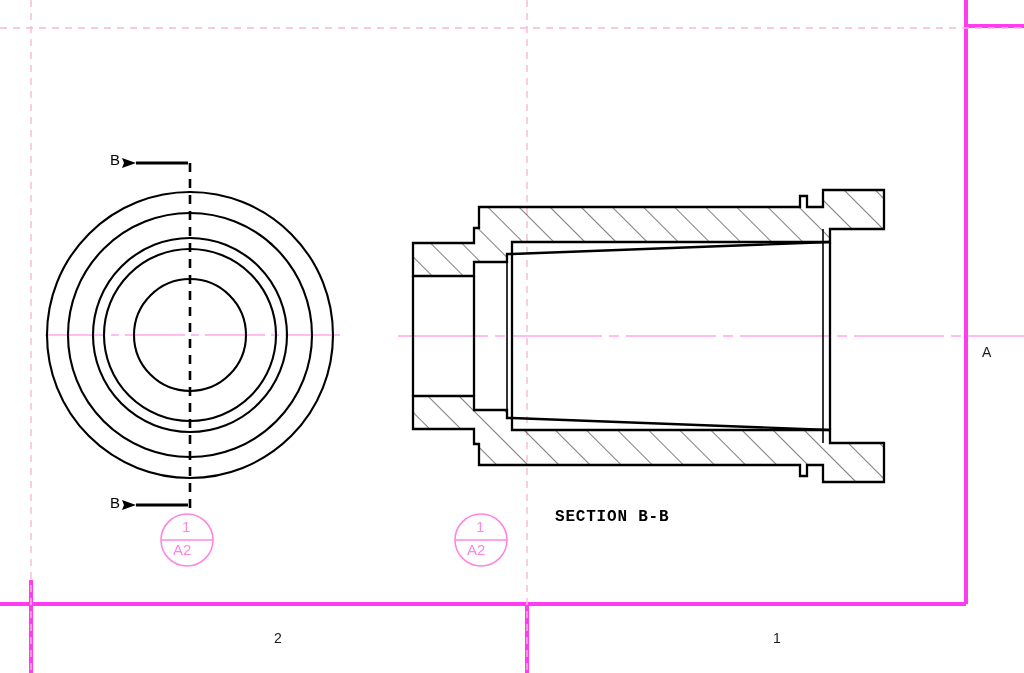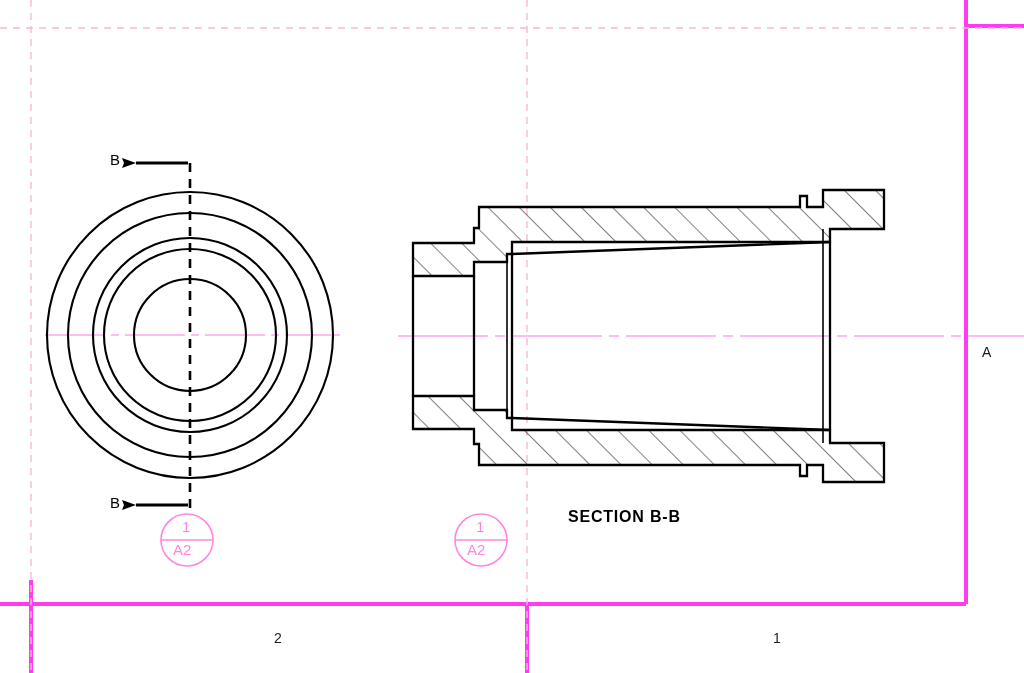--- a/index.html
+++ b/index.html
@@ -200,21 +200,21 @@
   <div class="balloon-text" style="left:182px; top:518px;">1</div>
   <div class="balloon-text" style="left:173px; top:541px;">A2</div>
 
   <div class="balloon-text" style="left:476px; top:518px;">1</div>
   <div class="balloon-text" style="left:467px; top:541px;">A2</div>
 
   <div class="txt txt-view-label" style="left:110px; top:151px;">B</div>
 
   <div class="txt txt-view-label" style="left:110px; top:494px;">B</div>
 
-  <div class="txt txt-section-title" style="left:568px; top:508px;">SECTION B-B</div>
+  <div class="txt txt-section-title" style="left:555px; top:508px;font-family:Liberation Mono, monospace;">SECTION B-B</div>
 
   <div class="txt txt-zone" style="left:274px; top:630px;">2</div>
 
   <div class="txt txt-zone" style="left:773px; top:630px;">1</div>
 
   <div class="txt txt-row" style="left:982px; top:344px;">A</div>
 
 </div>
 
 </body></html>

